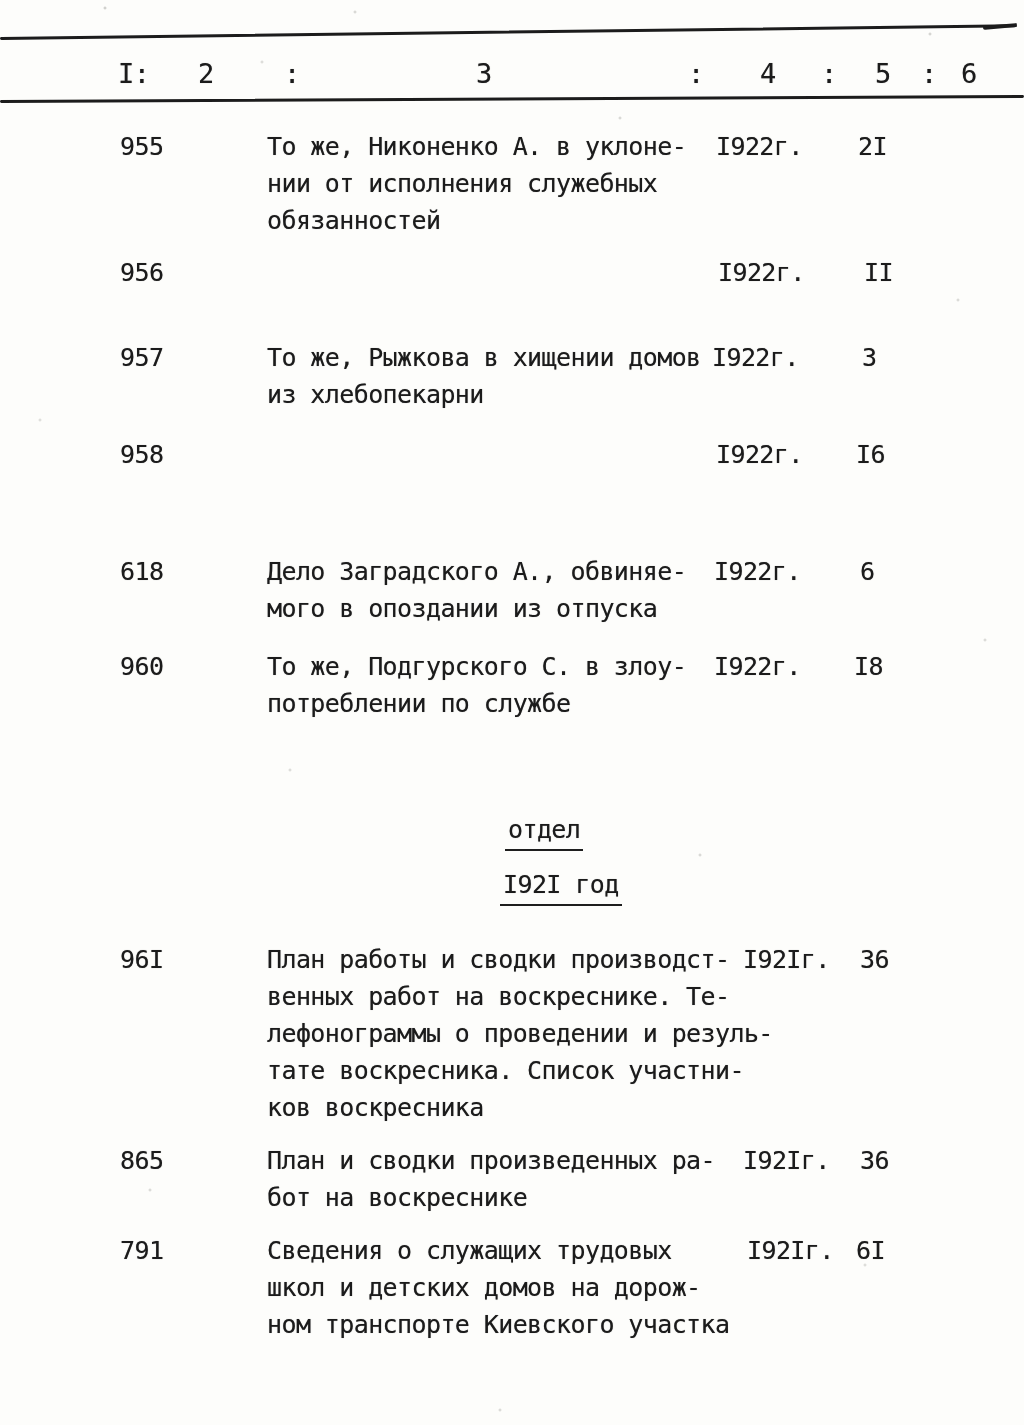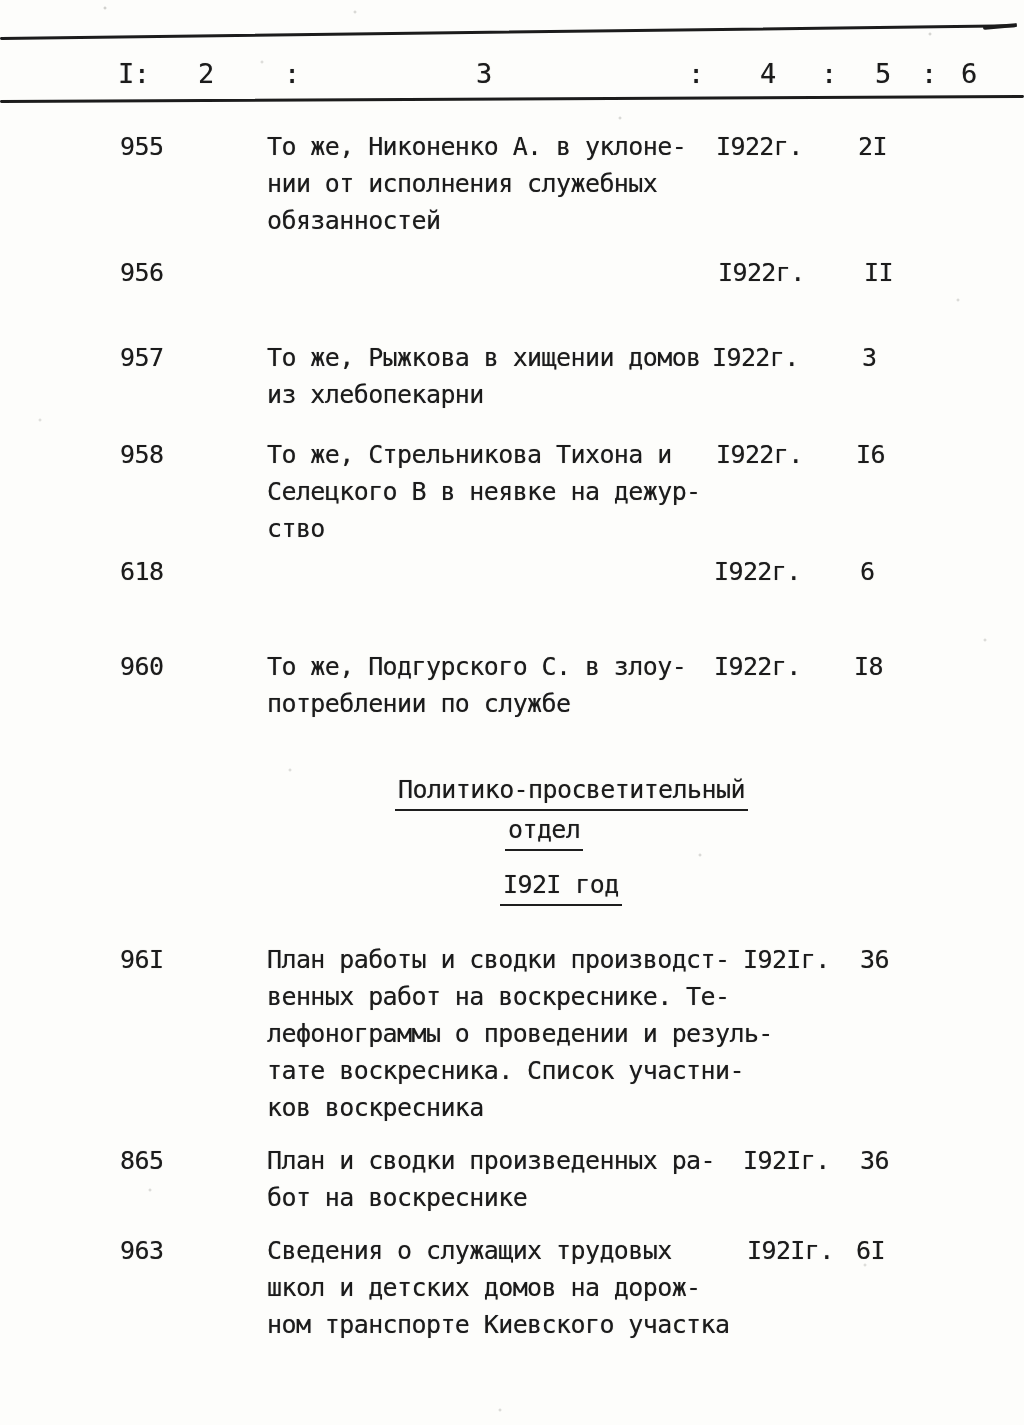--- a/index.html
+++ b/index.html
@@ -125,42 +125,40 @@
   <div class="entry typed" style="top:339px">
     <span class="num">957</span>
     <span class="desc">То же, Рыжкова в хищении домов
 из хлебопекарни</span>
     <span class="year" style="left:712px">I922г.</span>
     <span class="sheets" style="left:862px">3</span>
   </div>
 
   <div class="entry typed" style="top:436px">
     <span class="num">958</span>
-    <span class="desc">То же, Стрельникова Тихона и
-Селецкого В в неявке на дежур-
-ство</span>
     <span class="year" style="left:716px">I922г.</span>
     <span class="sheets" style="left:856px">I6</span>
   </div>
 
   <div class="entry typed" style="top:553px">
     <span class="num">618</span>
+    <span class="desc">Дело Заградского А., обвиняе-
+мого в опоздании из отпуска</span>
     <span class="year" style="left:714px">I922г.</span>
     <span class="sheets" style="left:860px">6</span>
   </div>
 
   <div class="entry typed" style="top:648px">
     <span class="num">960</span>
     <span class="desc">То же, Подгурского С. в злоу-
 потреблении по службе</span>
     <span class="year" style="left:714px">I922г.</span>
     <span class="sheets" style="left:854px">I8</span>
   </div>
 
-  <span class="heading typed" style="left:395px; top:771px">Политико-просветительный</span>
   <span class="heading typed" style="left:505px; top:811px">отдел</span>
   <span class="heading typed" style="left:500px; top:866px">I92I год</span>
 
   <div class="entry typed" style="top:941px">
     <span class="num">96I</span>
     <span class="desc">План работы и сводки производст-
 венных работ на воскреснике. Те-
 лефонограммы о проведении и резуль-
 тате воскресника. Список участни-
 ков воскресника</span>
@@ -170,21 +168,21 @@
 
   <div class="entry typed" style="top:1142px">
     <span class="num">865</span>
     <span class="desc">План и сводки произведенных ра-
 бот на воскреснике</span>
     <span class="year" style="left:743px">I92Iг.</span>
     <span class="sheets" style="left:860px">36</span>
   </div>
 
   <div class="entry typed" style="top:1232px">
-    <span class="num">963</span>
+    <span class="num">791</span>
     <span class="desc">Сведения о служащих трудовых
 школ и детских домов на дорож-
 ном транспорте Киевского участка</span>
     <span class="year" style="left:747px">I92Iг.</span>
     <span class="sheets" style="left:856px">6I</span>
   </div>
 
 </div>
 
 </body></html>

